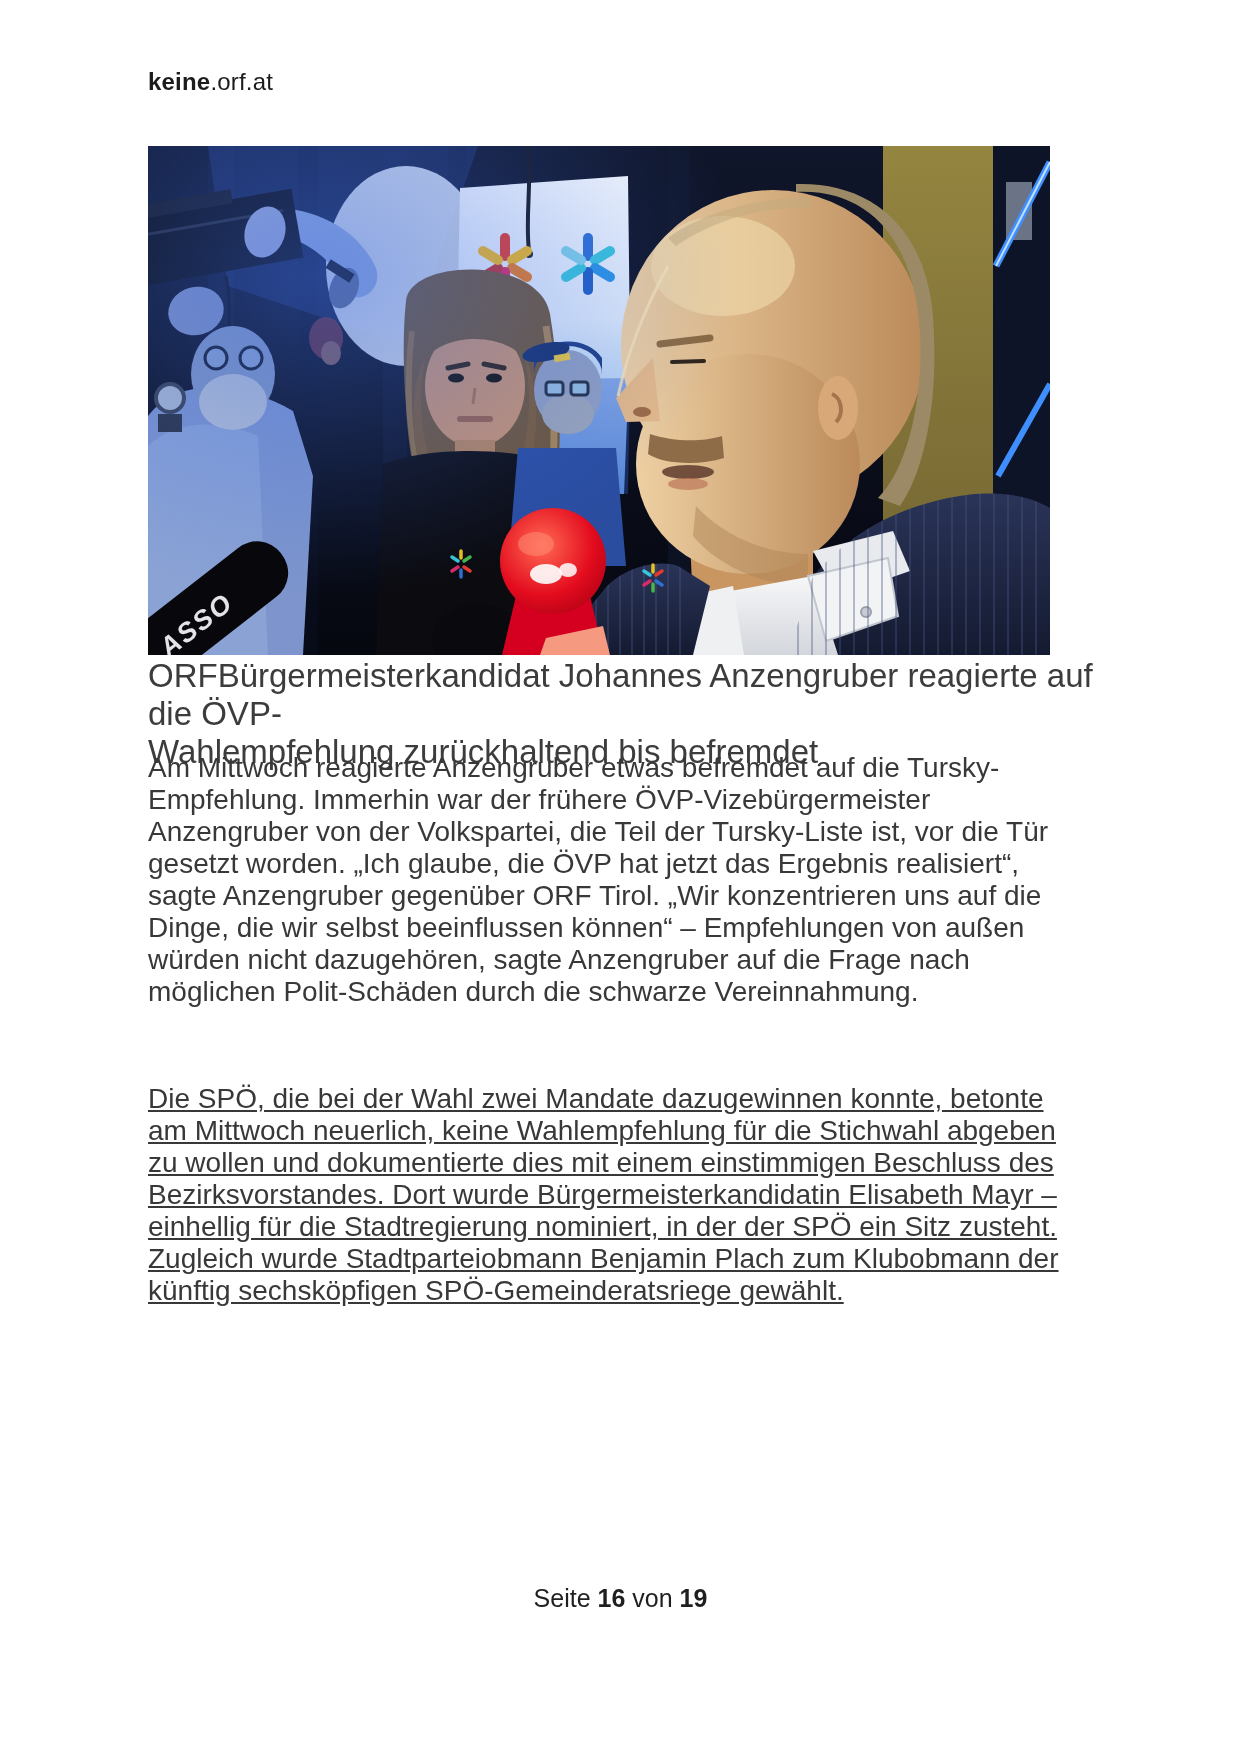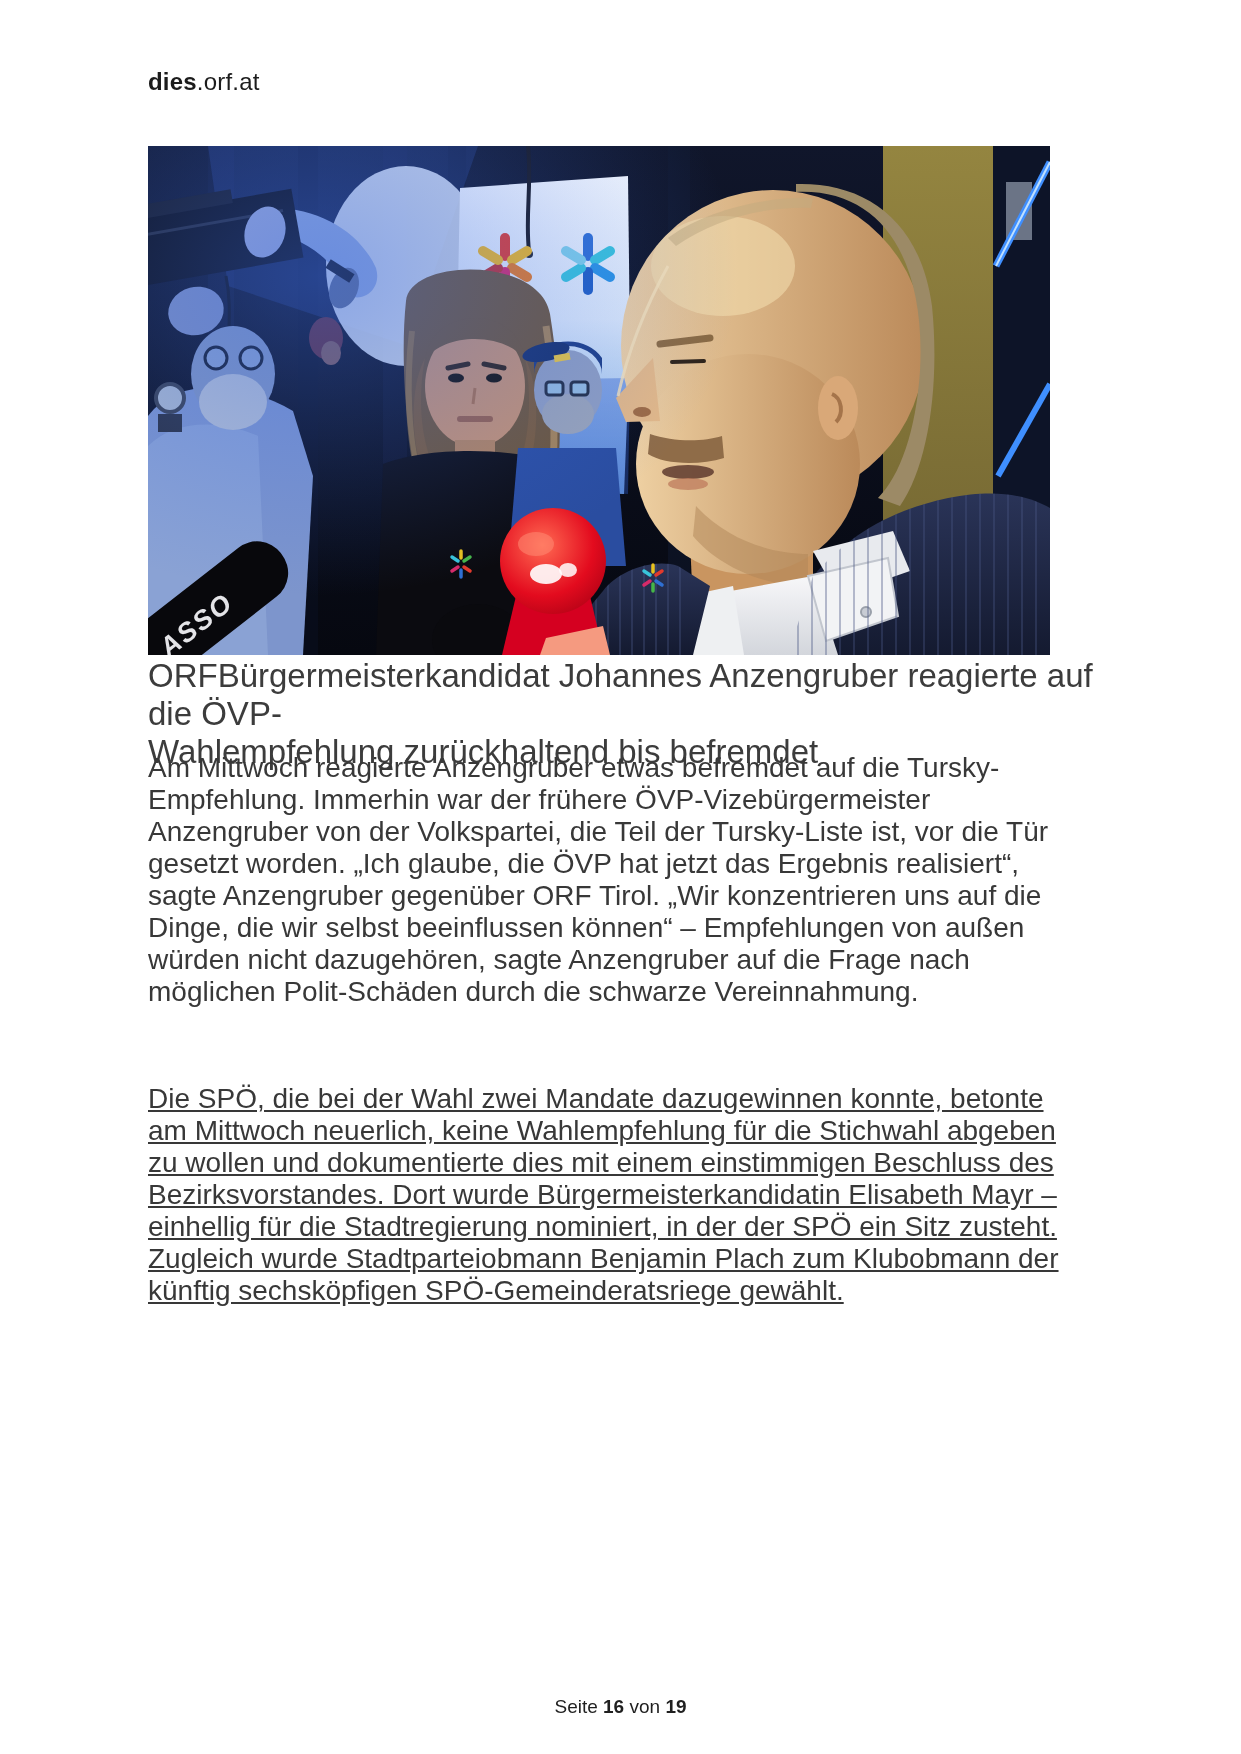--- a/index.html
+++ b/index.html
@@ -29,31 +29,31 @@
     font-size:28px;line-height:32px;color:#383838;
     white-space:pre-line;
   }
   .para1{top:752px;}
   .para2{top:1083px;text-decoration:underline;}
   .subheading{
     position:absolute;left:148px;top:1031px;width:990px;
     font-size:23px;line-height:28px;color:#2d2d2d;
   }
   .footer{
-    position:absolute;left:0;top:1696px;width:1241px;
-    text-align:center;font-size:19px;color:#1f1f1f;
+    position:absolute;left:0;top:1584px;width:1241px;
+    text-align:center;font-size:25px;color:#1f1f1f;
   }
   .footer .b{font-weight:bold;}
 </style>
 </head>
 <body>
 
 <div class="page">
 
-  <div class="brand"><span class="b">dies</span><span>.orf.at</span></div>
+  <div class="brand"><span class="b">keine</span><span>.orf.at</span></div>
 
   <div class="photo-wrap">
     <svg width="902" height="509" viewBox="0 0 902 509" role="img" aria-label="Johannes Anzengruber im Profil bei einem Interview, umringt von Kamerateam, Journalistin und Mikrofonen">
       <defs>
         <linearGradient id="curtainG" x1="0" y1="0" x2="0" y2="1">
           <stop offset="0" stop-color="#10162b"></stop>
             <stop offset="1" stop-color="#060810"></stop>
         </linearGradient>
         <linearGradient id="wallG" x1="0" y1="0" x2="0" y2="1">
           <stop offset="0" stop-color="#948540"></stop>

